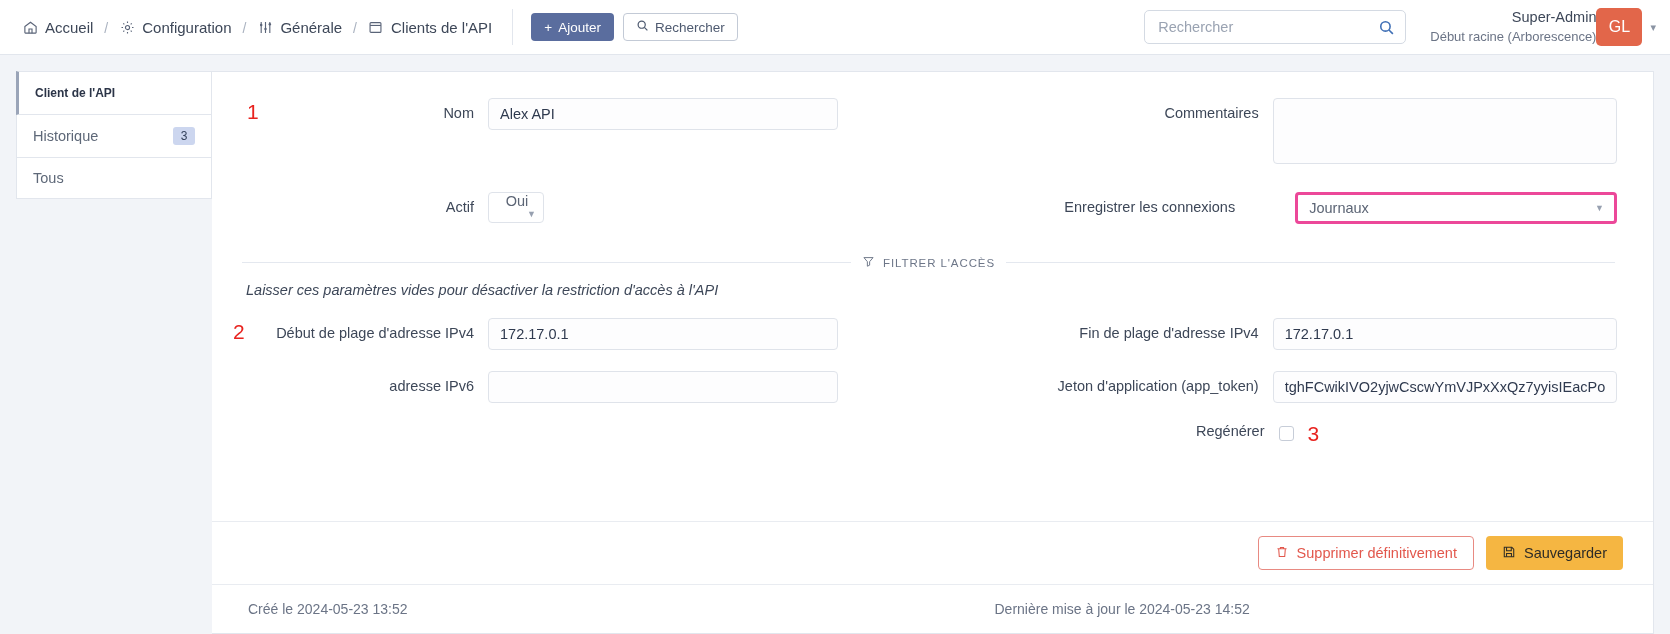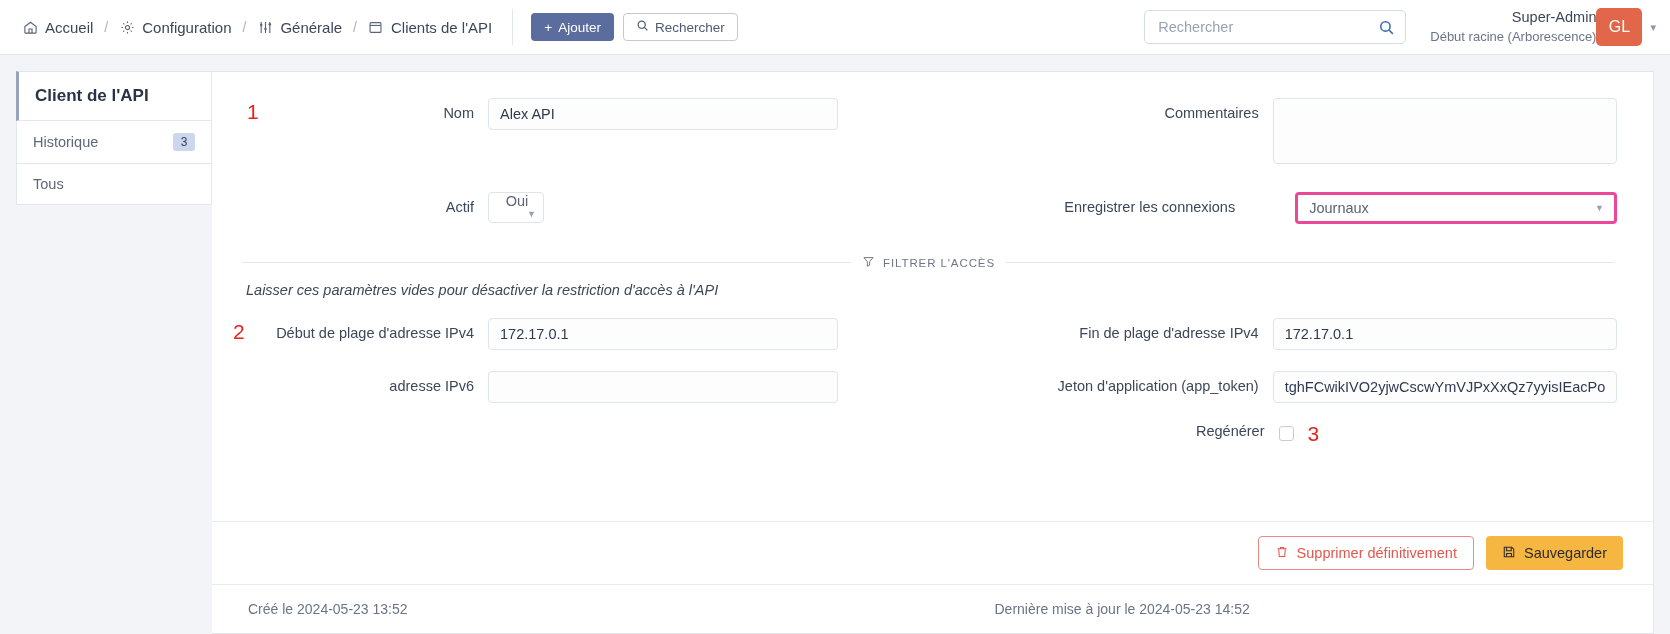--- a/index.html
+++ b/index.html
@@ -12,21 +12,21 @@
   }
 
   
   .topbar {
     height: 55px; width: 100%;
     background: #ffffff;
     border-bottom: 1px solid #e2e6ed;
     display: flex; align-items: center;
     padding: 0 14px 0 22px;
   }
-  .breadcrumb { display: flex; align-items: flex-start; font-size: 15px; color: #4a5568; }
+  .breadcrumb { display: flex; align-items: flex-end; font-size: 15px; color: #4a5568; }
   .crumb { display: flex; align-items: center; gap: 7px; color: #3d4758; }
   .crumb-sep { margin: 0 11px; color: #aab2c0; font-size: 14px; }
   .bc-icon { display: inline-flex; width: 16px; height: 16px; align-items: center; justify-content: center; color: #5a6478; }
 
   .divider-v { width: 1px; height: 36px; background: #e2e6ed; margin: 0 18px 0 20px; }
 
   .btn-add {
     background: #5a6d9e; color: #fff; border: none; border-radius: 4px;
     height: 28px; padding: 0 13px; font-size: 13.5px;
     display: inline-flex; align-items: center; gap: 6px; cursor: pointer;
@@ -59,21 +59,21 @@
     color: #fff; font-size: 16px; display: flex; align-items: center; justify-content: center;
   }
   .caret-user { margin-left: 8px; color: #8a93a3; font-size: 11px; }
 
   
   .page { display: flex; padding: 16px 16px 0 16px; height: 579px; }
 
   .sidebar { width: 196px; flex-shrink: 0; }
   .side-head {
     background: #fff; border: 1px solid #e2e6ed; border-left: 3px solid #9aa4b8;
-    padding: 14px 16px; font-size: 17px; font-weight: bold; color: #2b3447;
+    padding: 14px 16px; font-size: 12px; font-weight: bold; color: #2b3447;
   }
   .side-item {
     background: #fff; border: 1px solid #e2e6ed; border-top: none;
     padding: 12px 16px; font-size: 14.5px; color: #5e6878;
     display: flex; align-items: center; justify-content: space-between; cursor: pointer;
   }
   .side-badge {
     background: #ccd6ef; color: #33415c; border-radius: 3px;
     font-size: 12px; padding: 2px 7px; min-width: 22px; text-align: center;
   }

